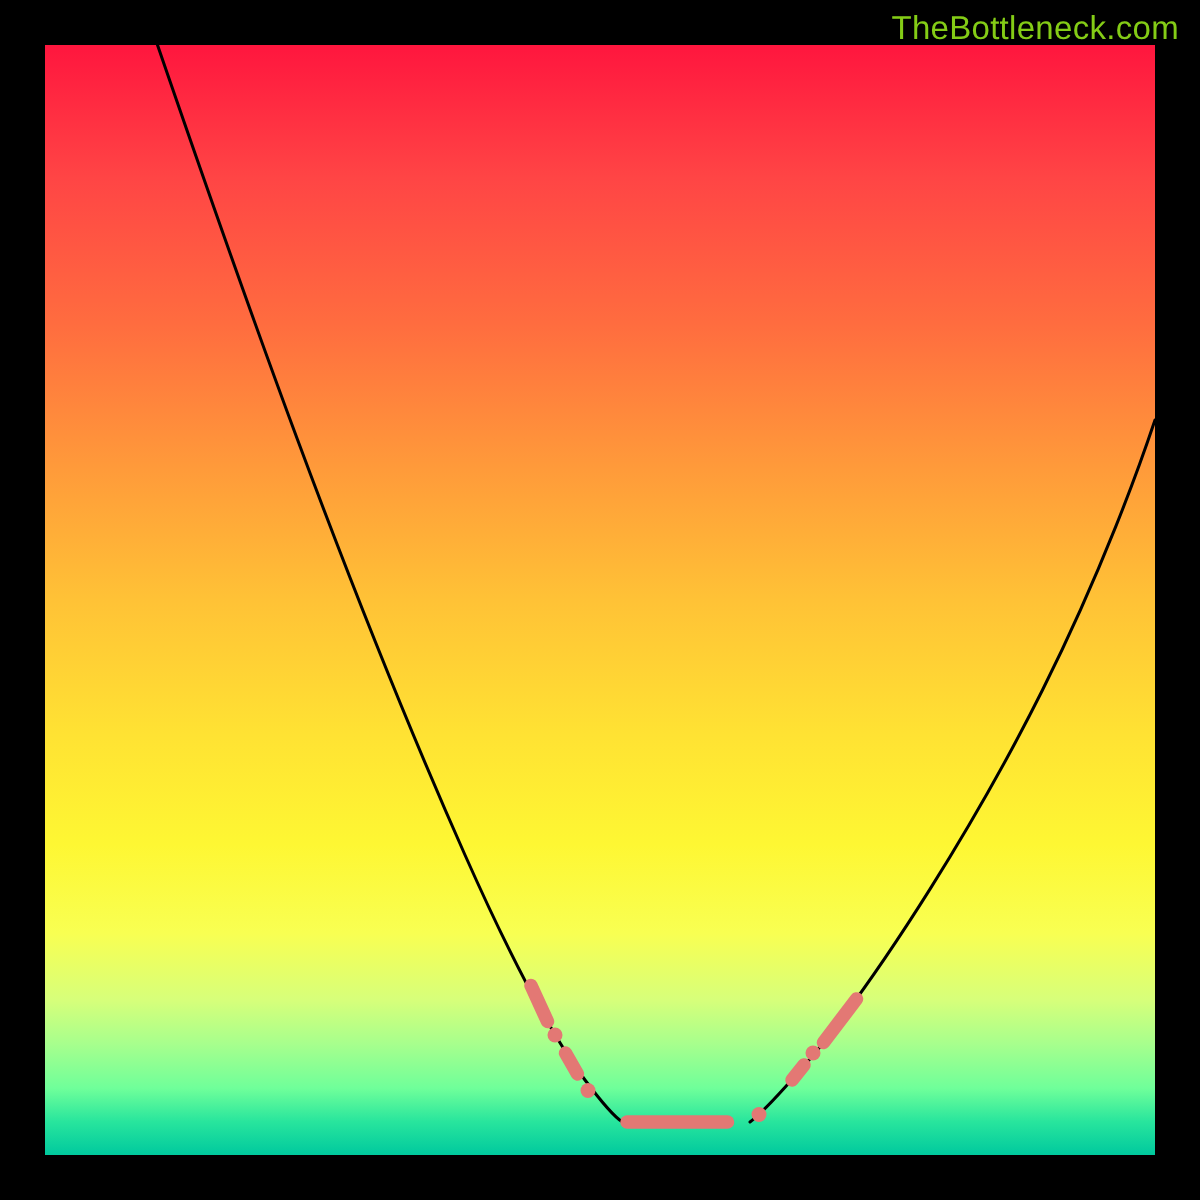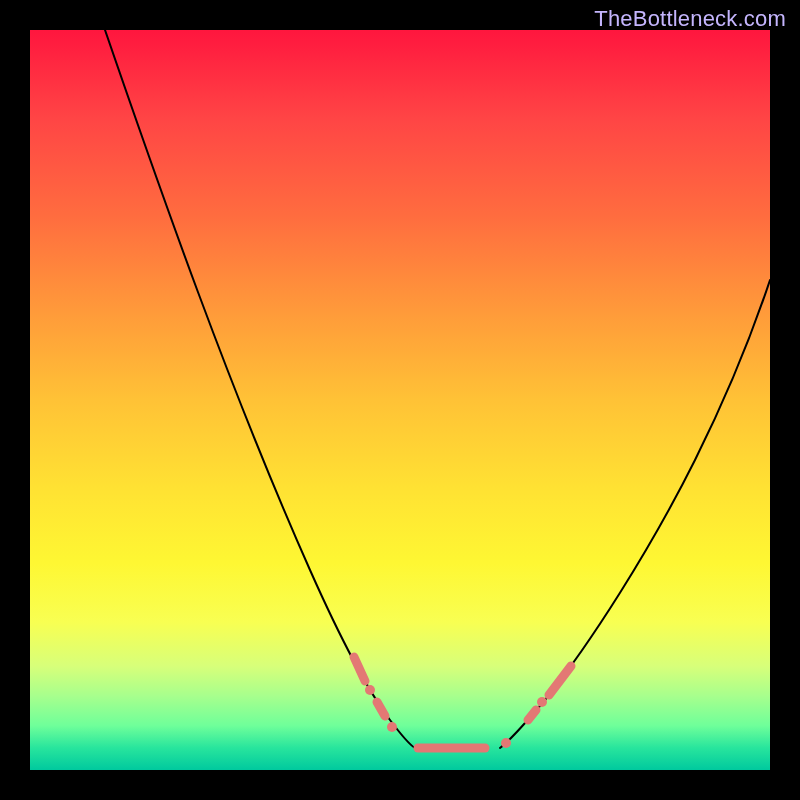--- a/index.html
+++ b/index.html
@@ -31,21 +31,21 @@
       #a7ff8d 90%,
       #6fff9a 94%,
       #28e59d 97%,
       #00c99e 100%
     );
   }
   .watermark {
     position: absolute;
     top: 6px;
     right: 14px;
-    color: #c4b5fd;
+    color: #84cc16;
     font-size: 22px;
     letter-spacing: 0.2px;
     text-align: right;
     user-select: none;
   }
   svg.plot {
     position: absolute;
     left: 0;
     top: 0;
     width: 740px;

